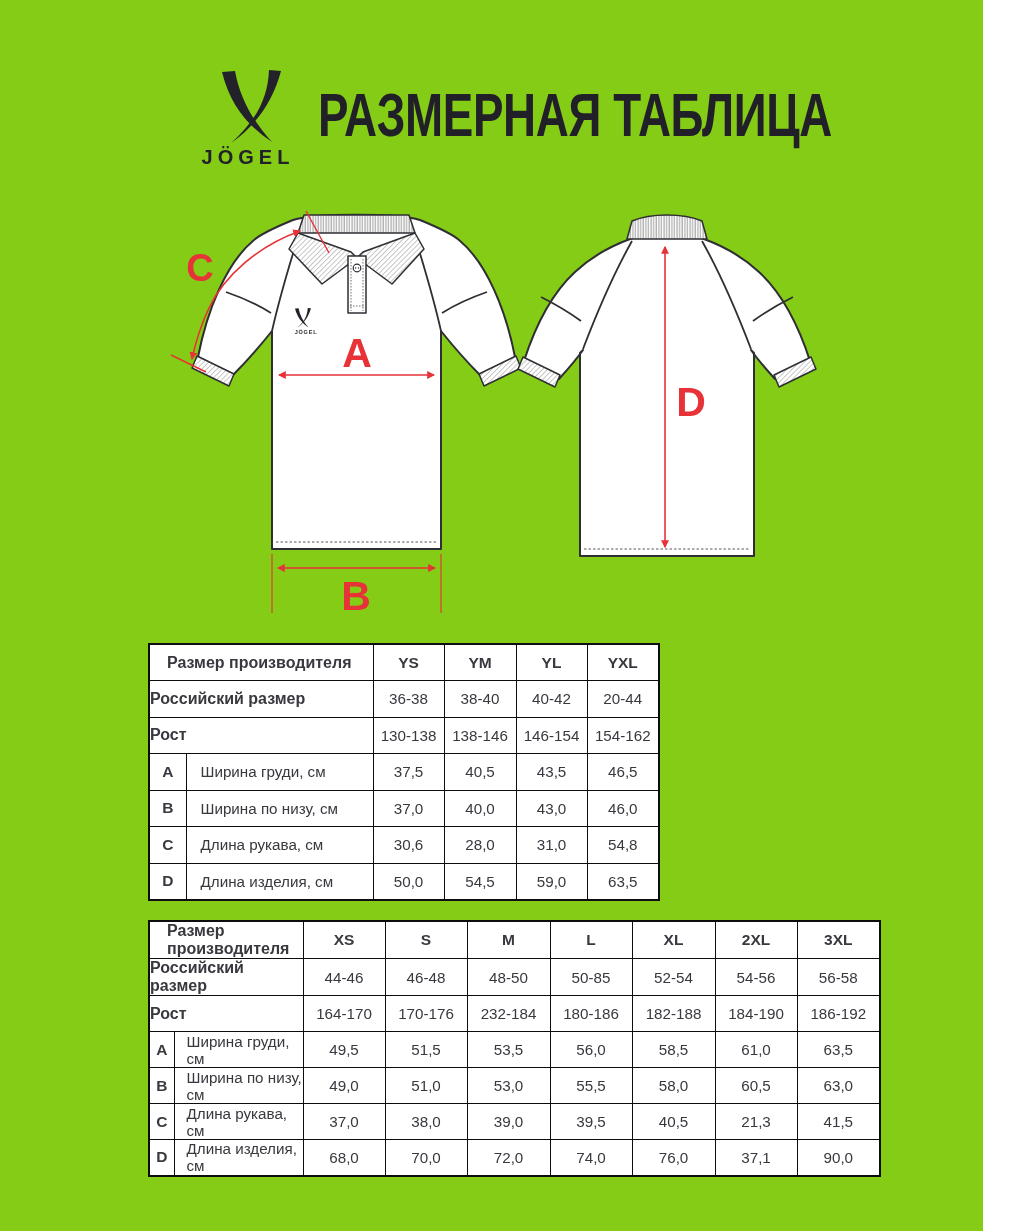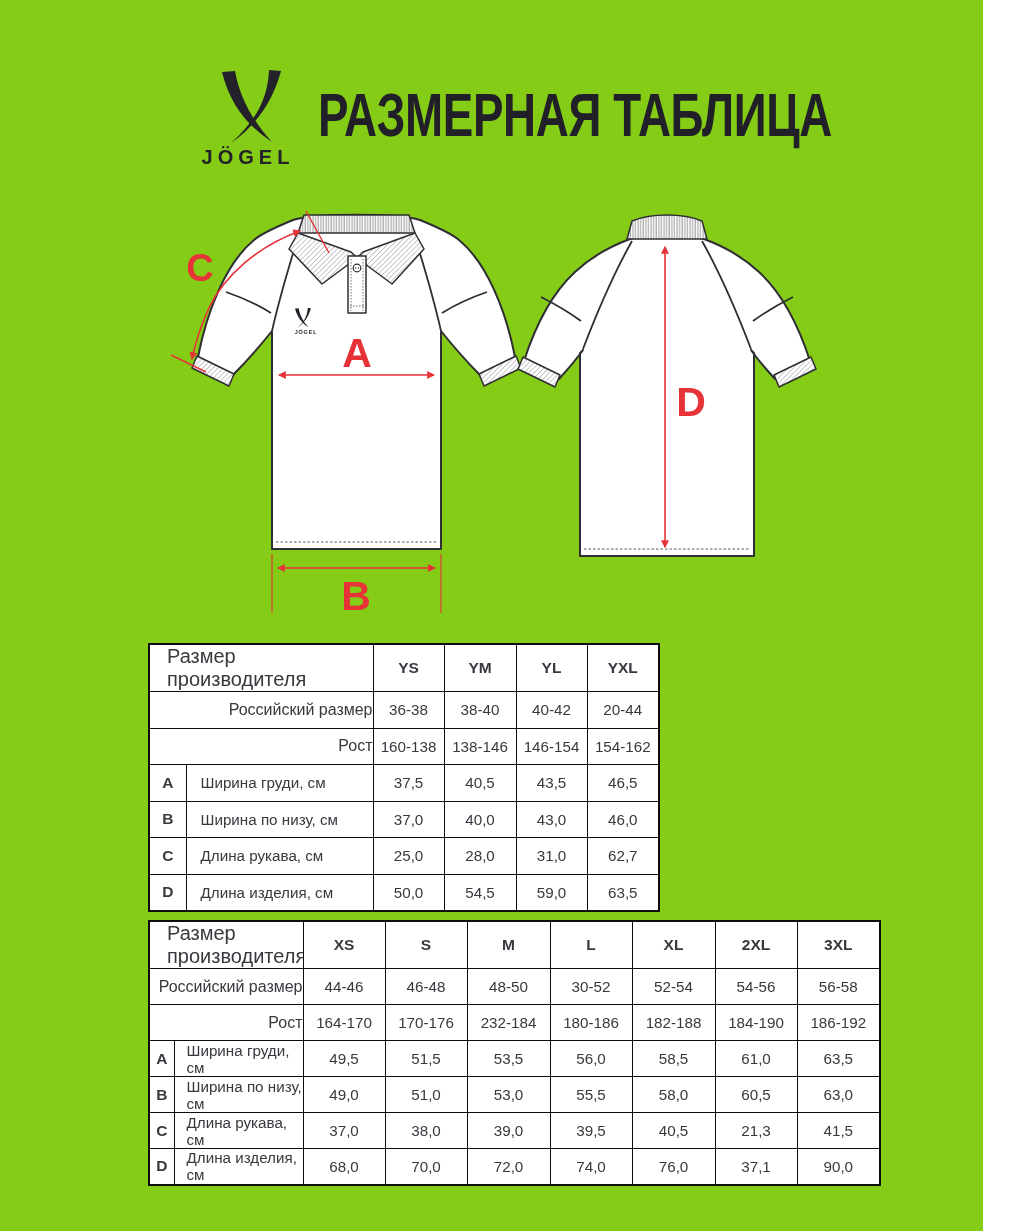--- a/index.html
+++ b/index.html
@@ -21,23 +21,23 @@
   .chest-label{font-family:"Liberation Sans",sans-serif;font-weight:700;fill:#2b2a31;
                font-size:5.5px;letter-spacing:0.8px;text-anchor:middle;}
 
   
   .t{position:absolute;border-collapse:collapse;table-layout:fixed;background:#fff;
      color:#38383f;border:2px solid #0d0d0d;}
   .t td,.t th{border:1.2px solid #0d0d0d;padding:0;vertical-align:middle;overflow:hidden;}
   .t1{left:148px;top:643px;width:510px;}
   .t2{left:148px;top:920px;width:731px;}
   .t1 tr{height:36.5px;} .t2 tr{height:36px;}
-  .t th.size-lbl{font-size:20px;font-weight:400;text-align:left;padding-left:17px;}
+  .t th.size-lbl{font-size:16px;font-weight:700;text-align:left;padding-left:17px;}
   .t th.size-code{font-size:15.5px;font-weight:700;text-align:center;margin-left:20px;}
-  .t td.info-lbl{font-size:16px;font-weight:400;text-align:right;}
+  .t td.info-lbl{font-size:16px;font-weight:700;text-align:left;}
   .t td.letter{font-size:15.5px;font-weight:700;text-align:center;}
   .t td.mlabel{font-size:15.2px;font-weight:400;text-align:left;padding-left:14px;}
   .t2 td.mlabel{padding-left:12px;}
   .t td.val{font-size:15.2px;font-weight:500;text-align:center;}
 </style>
 </head>
 <body>
 
 <div class="page">
 
@@ -142,21 +142,21 @@
         </tr>
         <tr>
           <td class="info-lbl" colspan="2">Российский размер</td>
           <td class="val">36-38</td>
           <td class="val">38-40</td>
           <td class="val">40-42</td>
           <td class="val">20-44</td>
         </tr>
         <tr>
           <td class="info-lbl" colspan="2">Рост</td>
-          <td class="val">160-138</td>
+          <td class="val">130-138</td>
           <td class="val">138-146</td>
           <td class="val">146-154</td>
           <td class="val">154-162</td>
         </tr>
         <tr>
           <td class="letter">A</td>
           <td class="mlabel">Ширина груди, см</td>
           <td class="val">37,5</td>
           <td class="val">40,5</td>
           <td class="val">43,5</td>
@@ -166,24 +166,24 @@
           <td class="letter">B</td>
           <td class="mlabel">Ширина по низу, см</td>
           <td class="val">37,0</td>
           <td class="val">40,0</td>
           <td class="val">43,0</td>
           <td class="val">46,0</td>
         </tr>
         <tr>
           <td class="letter">C</td>
           <td class="mlabel">Длина рукава, см</td>
-          <td class="val">25,0</td>
+          <td class="val">30,6</td>
           <td class="val">28,0</td>
           <td class="val">31,0</td>
-          <td class="val">62,7</td>
+          <td class="val">54,8</td>
         </tr>
         <tr>
           <td class="letter">D</td>
           <td class="mlabel">Длина изделия, см</td>
           <td class="val">50,0</td>
           <td class="val">54,5</td>
           <td class="val">59,0</td>
           <td class="val">63,5</td>
         </tr>
       </tbody>
@@ -210,21 +210,21 @@
           <th class="size-code">L</th>
           <th class="size-code">XL</th>
           <th class="size-code">2XL</th>
           <th class="size-code">3XL</th>
         </tr>
         <tr>
           <td class="info-lbl" colspan="2">Российский размер</td>
           <td class="val">44-46</td>
           <td class="val">46-48</td>
           <td class="val">48-50</td>
-          <td class="val">30-52</td>
+          <td class="val">50-85</td>
           <td class="val">52-54</td>
           <td class="val">54-56</td>
           <td class="val">56-58</td>
         </tr>
         <tr>
           <td class="info-lbl" colspan="2">Рост</td>
           <td class="val">164-170</td>
           <td class="val">170-176</td>
           <td class="val">232-184</td>
           <td class="val">180-186</td>

